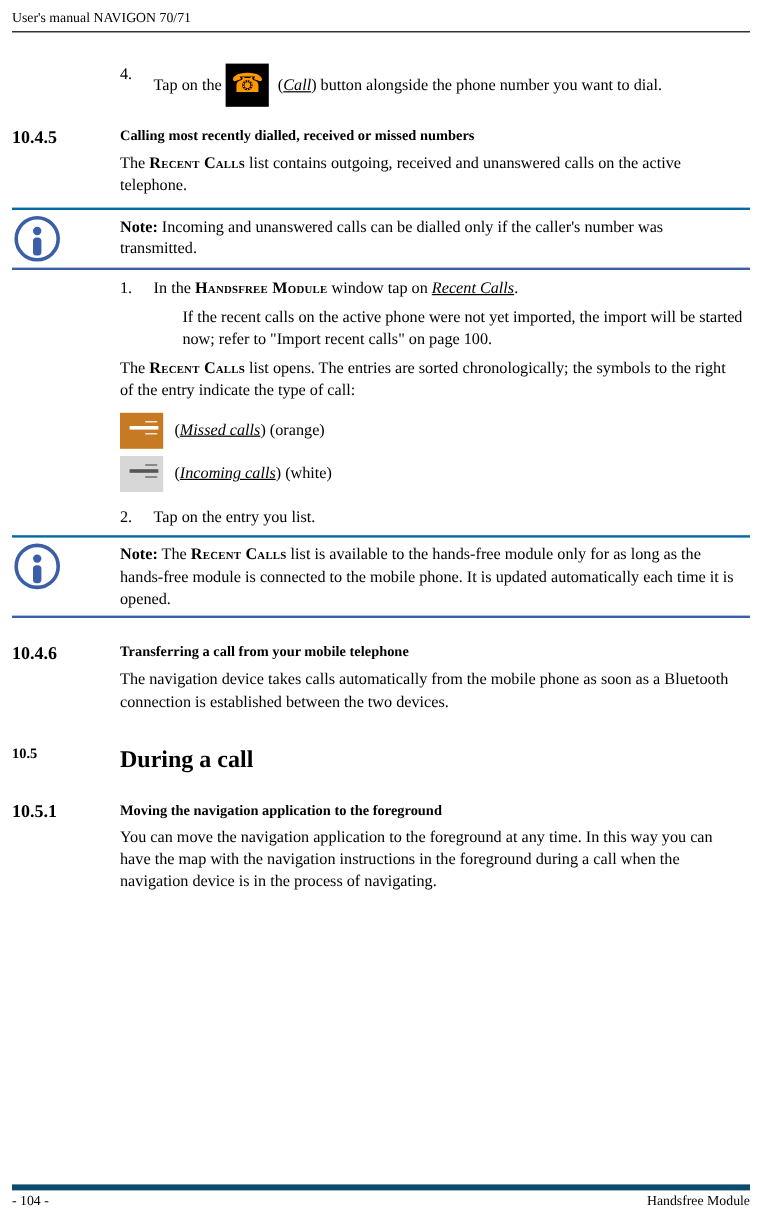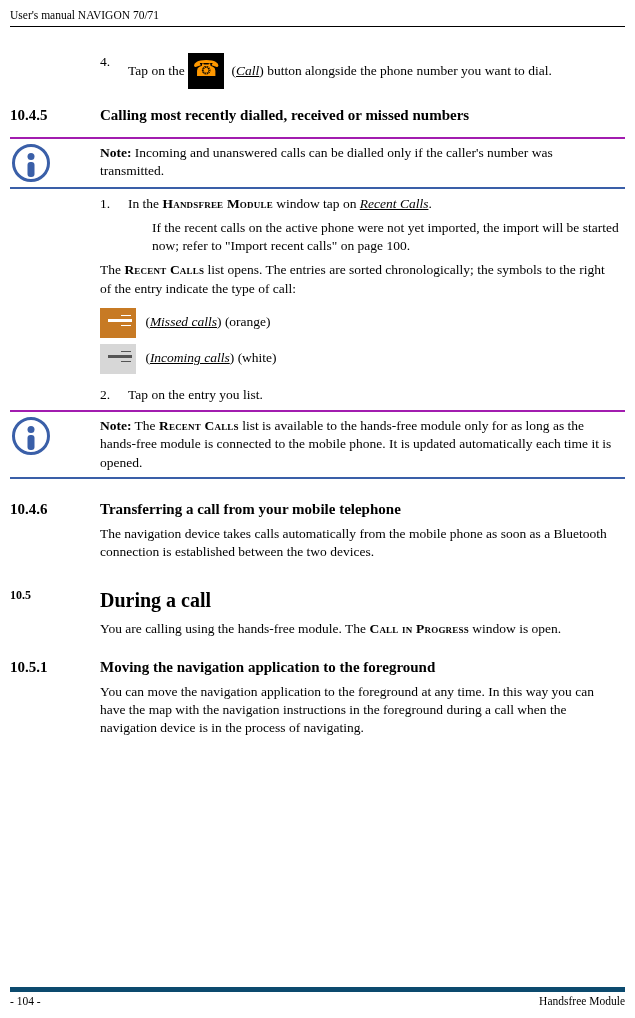--- a/index.html
+++ b/index.html
@@ -61,25 +61,25 @@
   .call-icon::after{
     content: "☎";
     color:#ff9800;
     position:absolute;
     left:50%; top:50%;
     transform:translate(-50%,-56%);
     font-size:22px;
   }
   .u { text-decoration: underline; font-style: italic; }
   .smallcaps { font-variant: small-caps; font-weight: bold; letter-spacing: .2px; }
-  .h3 { font-weight: bold; font-size: 15px; margin-bottom: 6px; }
+  .h3 { font-weight: bold; font-size: 12px; margin-bottom: 6px; }
   .h2 { font-weight: bold; font-size: 20px; margin-bottom: 6px; }
   .para { margin-bottom: 4px; }
   .note-block {
-    border-top: 2px solid #a21caf;
+    border-top: 2px solid #0369a1;
     border-bottom: 2px solid #3a5fa8;
     display:flex;
     padding: 5px 0 5px 0;
     margin: 6px 0 6px 0;
     font-family: Liberation Serif, serif;
   }
   .note-icon-cell {
     width: 90px; flex:0 0 90px;
     display:flex;
     align-items:flex-start;
@@ -143,20 +143,23 @@
       </div>
     </div>
   </div>
 
   <div class="spacer-md"></div>
 
   <div class="row">
     <div class="numcol">10.4.5</div>
     <div class="bodycol">
       <div class="h3">Calling most recently dialled, received or missed numbers</div>
+      <p class="para">
+        <span>The </span><span class="smallcaps">Recent Calls</span><span> list contains outgoing, received and unanswered calls on the active telephone.</span>
+      </p>
     </div>
   </div>
 
   <div class="note-block">
     <div class="note-icon-cell">
       <div class="note-icon"></div>
     </div>
     <div class="bodycol">
       <span class="nb">Note:</span><span> Incoming and unanswered calls can be dialled only if the caller's number was transmitted.</span>
     </div>
@@ -214,23 +217,20 @@
       <p class="para">The navigation device takes calls automatically from the mobile phone as soon as a Bluetooth connection is established between the two devices.</p>
     </div>
   </div>
 
   <div class="spacer-lg"></div>
 
   <div class="row sec-major">
     <div class="numcol">10.5</div>
     <div class="bodycol">
       <div class="h2">During a call</div>
-      <p class="para">
-        <span>You are calling using the hands-free module. The </span><span class="smallcaps">Call in Progress</span><span> window is open.</span>
-      </p>
     </div>
   </div>
 
   <div class="spacer-md"></div>
 
   <div class="row">
     <div class="numcol">10.5.1</div>
     <div class="bodycol">
       <div class="h3">Moving the navigation application to the foreground</div>
       <p class="para">You can move the navigation application to the foreground at any time. In this way you can have the map with the navigation instructions in the foreground during a call when the navigation device is in the process of navigating.</p>

